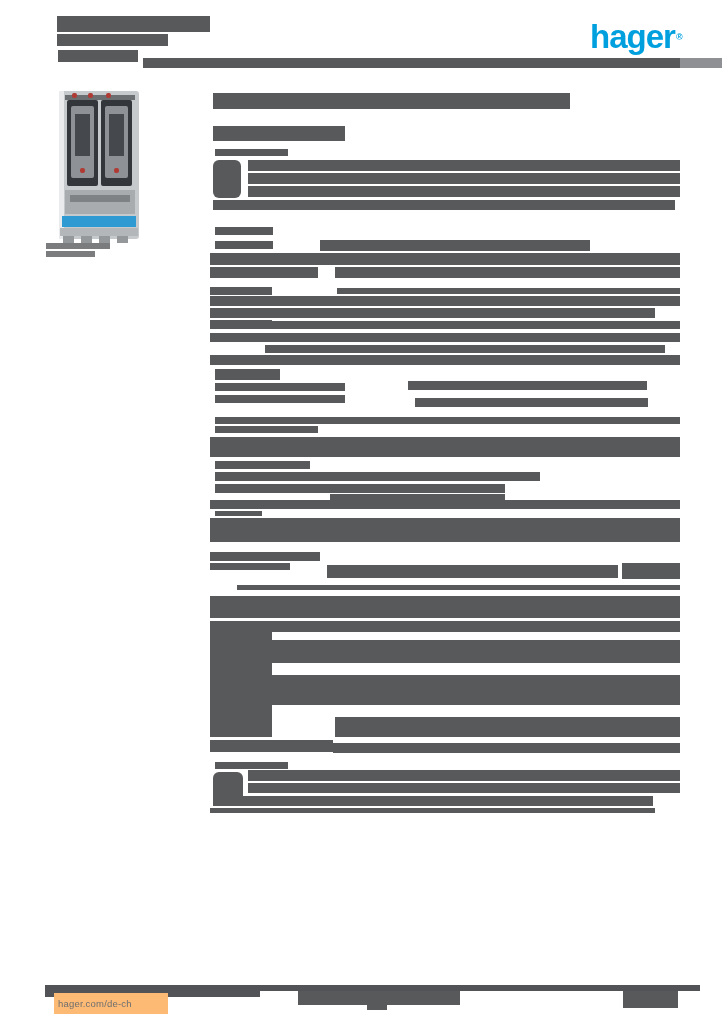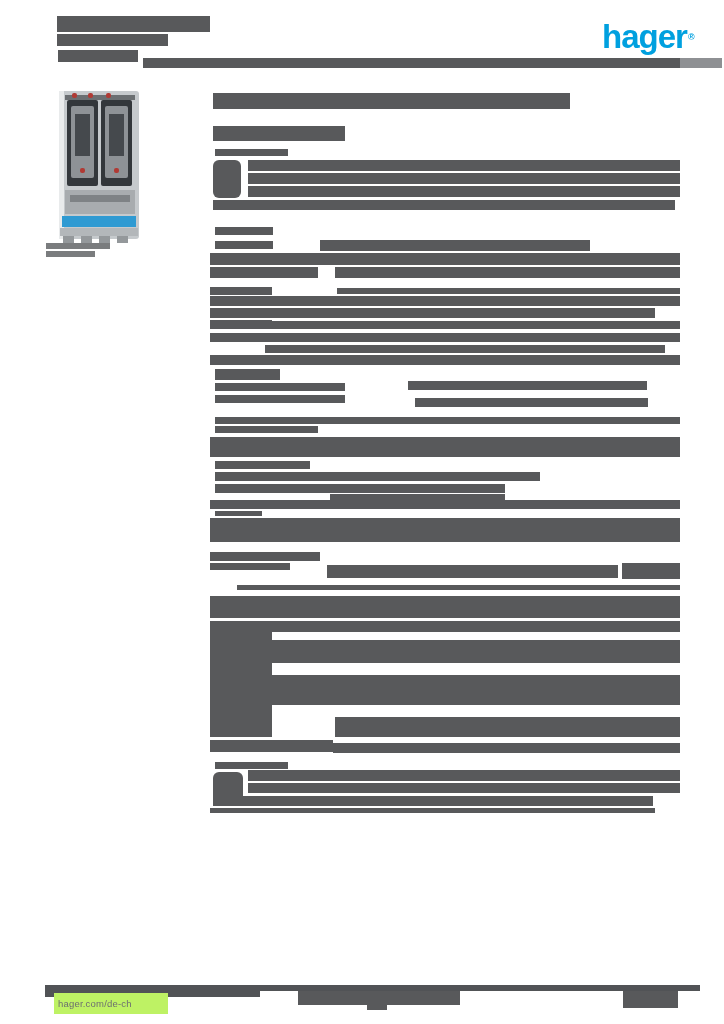--- a/index.html
+++ b/index.html
@@ -4,26 +4,26 @@
 <style>
   html,body{margin:0;padding:0;background:#ffffff;}
   .page{
     position:relative;width:724px;height:1024px;background:#ffffff;
     overflow:hidden;font-family:"Liberation Sans",sans-serif;
   }
   .blk{position:absolute;}
   .logo{
     position:absolute;left:590px;top:22px;height:32px;
     font-family:"Liberation Sans",sans-serif;font-weight:bold;
-    font-size:33px;line-height:30px;letter-spacing:-1px;z-index:3;margin-left:12px;
+    font-size:33px;line-height:30px;letter-spacing:-1px;z-index:3;
   }
   .logo .reg{font-size:9px;font-weight:bold;vertical-align:top;margin-left:1px;}
   .footer-linkbox{
     position:absolute;left:54px;top:993px;width:114px;height:21px;
-    background:#bef264;z-index:5;display:flex;align-items:center;
+    background:#fdba74;z-index:5;display:flex;align-items:center;
     padding-left:4px;box-sizing:border-box;
     font-size:9.5px;color:#6c6e70;letter-spacing:0.2px;
   }
 </style>
 </head>
 <body>
 
 <div class="page" style="background: rgb(255, 255, 255);">
 
   <div class="redaction-layer">

